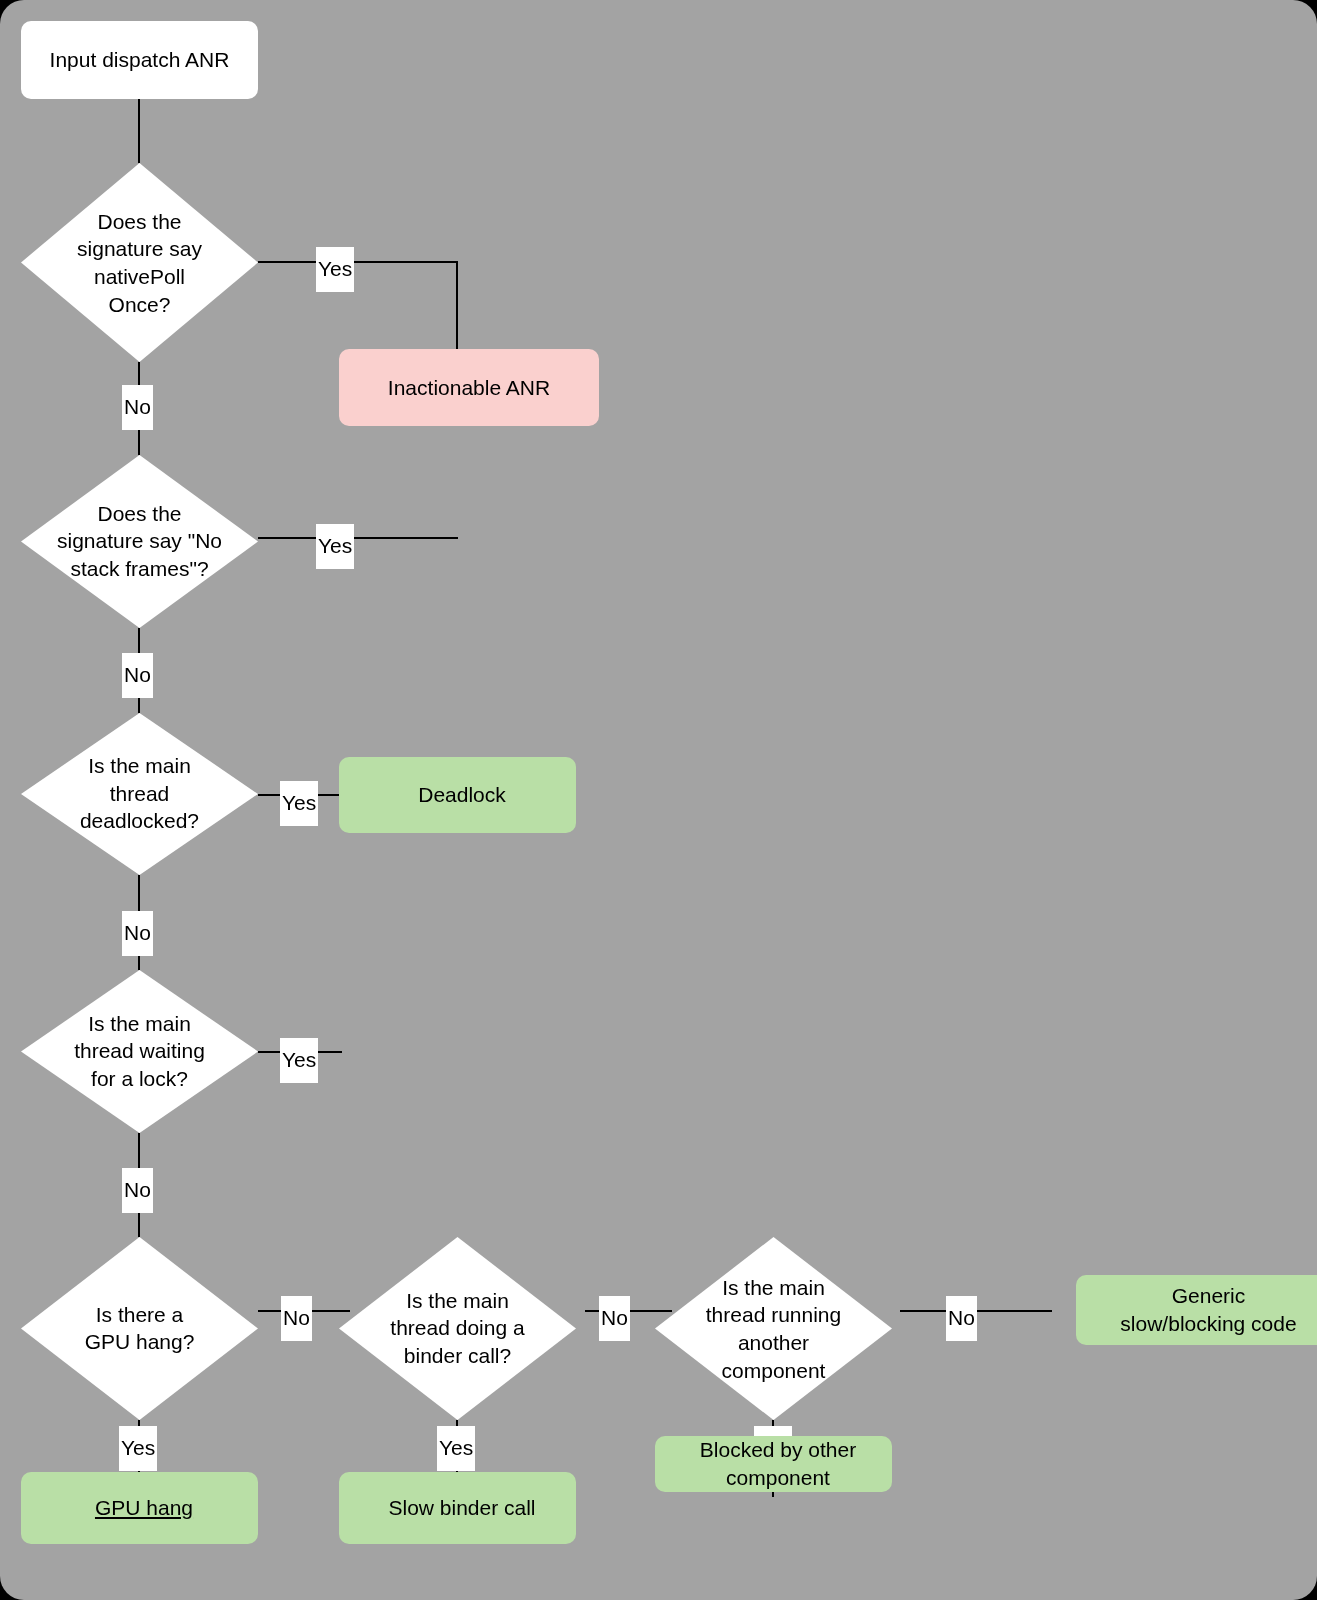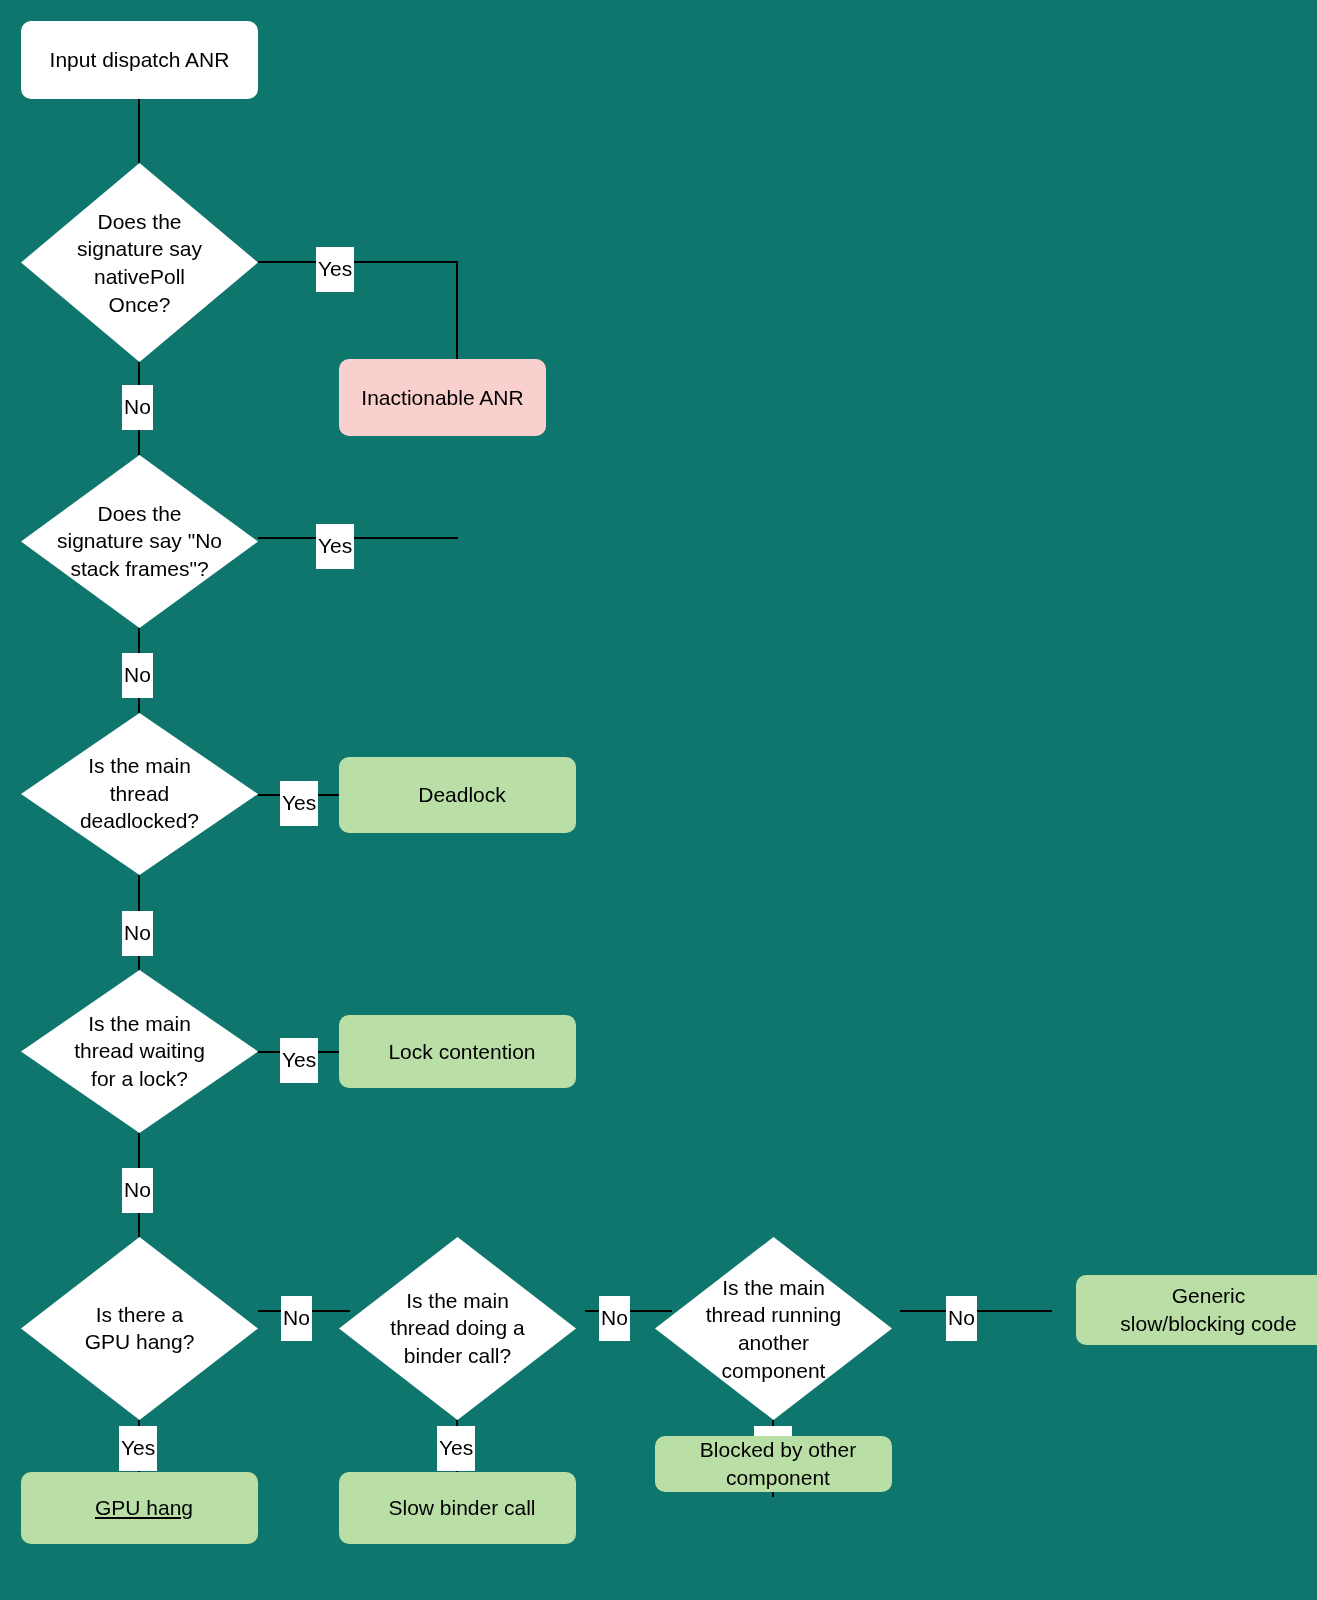--- a/index.html
+++ b/index.html
@@ -4,23 +4,24 @@
 <style>
   html, body {
     margin: 0;
     padding: 0;
     background: #000000;
   }
   #canvas {
     position: relative;
     width: 1317px;
     height: 1600px;
-    background: #0f766e;
+    background: #a3a3a3;
     font-family: "Liberation Sans", sans-serif;
     overflow: hidden;
+    border-radius: 24px;
   }
 
   
   .node-box {
     position: absolute;
     box-sizing: border-box;
     border-radius: 10px;
     display: flex;
     align-items: center;
     justify-content: center;
@@ -103,21 +104,21 @@
   <div class="diamond-wrap" style="left:21px; top:163px; width:237px; height:199px;">
     <div class="diamond-shape"></div>
     <div class="diamond-label">Does the
 signature say
 nativePoll
 Once?</div>
   </div>
   <div class="edge-label" style="left:316px; top:247px;">Yes</div>
   <div class="edge-label" style="left:122px; top:385px;">No</div>
 
-  <div class="node-box pink" style="left:339px; top:359px; width:207px; height:77px;">Inactionable ANR</div>
+  <div class="node-box pink" style="left:339px; top:349px; width:260px; height:77px;">Inactionable ANR</div>
 
   <div class="diamond-wrap" style="left:21px; top:455px; width:237px; height:173px;">
     <div class="diamond-shape"></div>
     <div class="diamond-label wide">Does the
 signature say "No
 stack frames"?</div>
   </div>
   <div class="edge-label" style="left:316px; top:524px;">Yes</div>
   <div class="edge-label" style="left:122px; top:653px;">No</div>
 
@@ -134,21 +135,20 @@
 
   <div class="diamond-wrap" style="left:21px; top:970px; width:237px; height:163px;">
     <div class="diamond-shape"></div>
     <div class="diamond-label wide">Is the main
 thread waiting
 for a lock?</div>
   </div>
   <div class="edge-label" style="left:280px; top:1038px;">Yes</div>
   <div class="edge-label" style="left:122px; top:1168px;">No</div>
 
-  <div class="node-box green" style="left:339px; top:1015px; width:237px; height:73px;">Lock contention</div>
 
   <div class="diamond-wrap" style="left:21px; top:1237px; width:237px; height:183px;">
     <div class="diamond-shape"></div>
     <div class="diamond-label">Is there a
 GPU hang?</div>
   </div>
   <div class="edge-label" style="left:281px; top:1296px;">No</div>
   <div class="edge-label" style="left:119px; top:1426px;">Yes</div>
 
   <div class="diamond-wrap" style="left:339px; top:1237px; width:237px; height:183px;">

